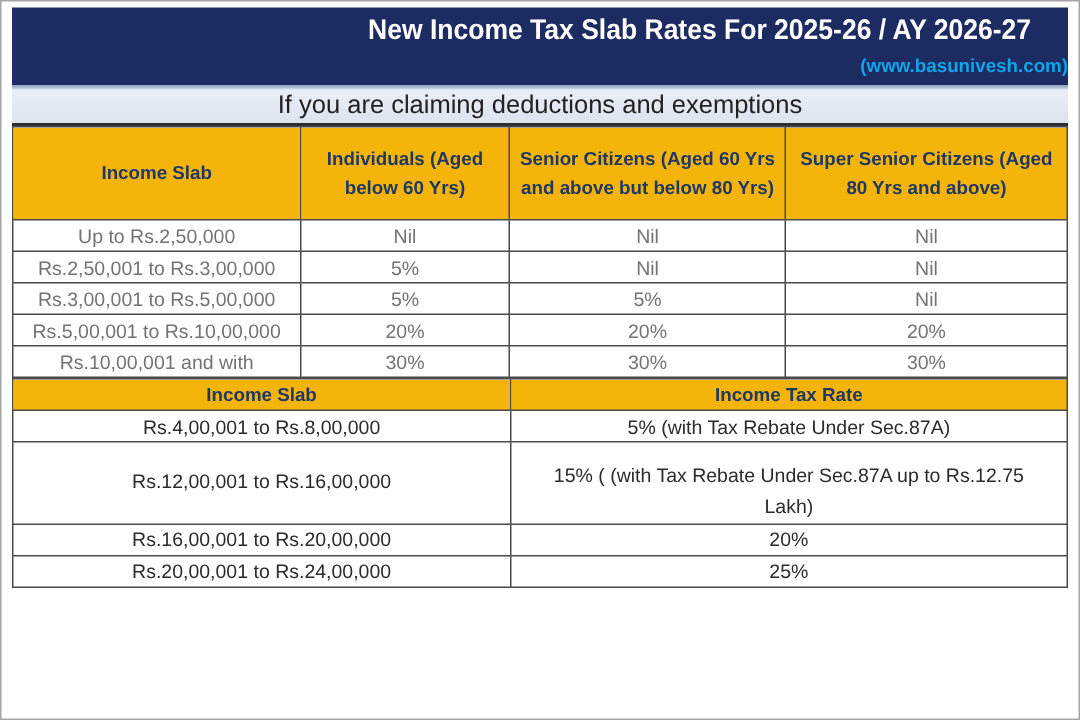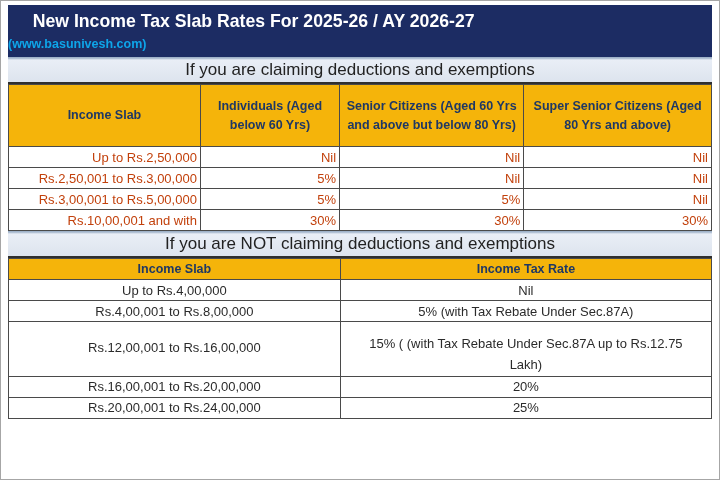--- a/index.html
+++ b/index.html
@@ -13,21 +13,21 @@
   .outer {
     position: absolute; inset: 0;
     border: 1px solid #a6a6a6;
     background: #ffffff;
     padding: 4px 7px 0 7px;
   }
   
   .title-band {
     background: #1c2c63;
     height: 52px;
-    text-align: left;
+    text-align: right;
     overflow: hidden;
   }
   .title {
     color: #ffffff;
     font-weight: bold;
     font-size: 19px;
     line-height: 28px;
     padding-top: 2px;
     transform: scaleX(0.93);
     transform-origin: center;
@@ -63,21 +63,21 @@
     overflow: hidden;
   }
   th {
     background: #f5b40a;
     color: #1f3864;
     font-weight: bold;
     font-size: 12.5px;
     line-height: 1.5;
   }
   .t1 th { height: 62px; }
-  .t1 td { height: 21px; font-size: 13px; color: #c2410c; text-align: right; }
+  .t1 td { height: 21px; font-size: 13px; color: #737373; }
   .t2 th { height: 21px; }
   .t2 td { height: 21px; font-size: 13px; color: #2b2b2b; }
   .t2 tr.tall td { height: 44px; line-height: 1.6; }
   .t2 tr.tall td .wrap { display: inline-block; max-width: 340px; margin-top: 12px; }
 </style>
 </head>
 <body>
 
 <div class="outer">
 
@@ -116,45 +116,44 @@
       <td>Nil</td>
       <td>Nil</td>
     </tr>
     <tr>
       <td>Rs.3,00,001 to Rs.5,00,000</td>
       <td>5%</td>
       <td>5%</td>
       <td>Nil</td>
     </tr>
     <tr>
+      <td>Rs.5,00,001 to Rs.10,00,000</td>
+      <td>20%</td>
+      <td>20%</td>
+      <td>20%</td>
+    </tr>
+    <tr>
       <td>Rs.10,00,001 and with</td>
       <td>30%</td>
       <td>30%</td>
       <td>30%</td>
     </tr>
   </tbody>
     </table>
 
-  <div class="band">
-    <span>If you are NOT claiming deductions and exemptions</span>
-  </div>
 
   <table class="t2">
     <colgroup>
       <col style="width:47.2%">
         <col style="width:52.8%">
     </colgroup>
     <tbody>
         <tr>
       <th>Income Slab</th>
       <th>Income Tax Rate</th>
-    </tr>
-    <tr>
-      <td>Up to Rs.4,00,000</td>
-      <td>Nil</td>
     </tr>
     <tr>
       <td>Rs.4,00,001 to Rs.8,00,000</td>
       <td>5% (with Tax Rebate Under Sec.87A)</td>
     </tr>
     <tr class="tall">
       <td>Rs.12,00,001 to Rs.16,00,000</td>
       <td><span class="wrap">15% ( (with Tax Rebate Under Sec.87A up to Rs.12.75 Lakh)</span></td>
     </tr>
     <tr>

